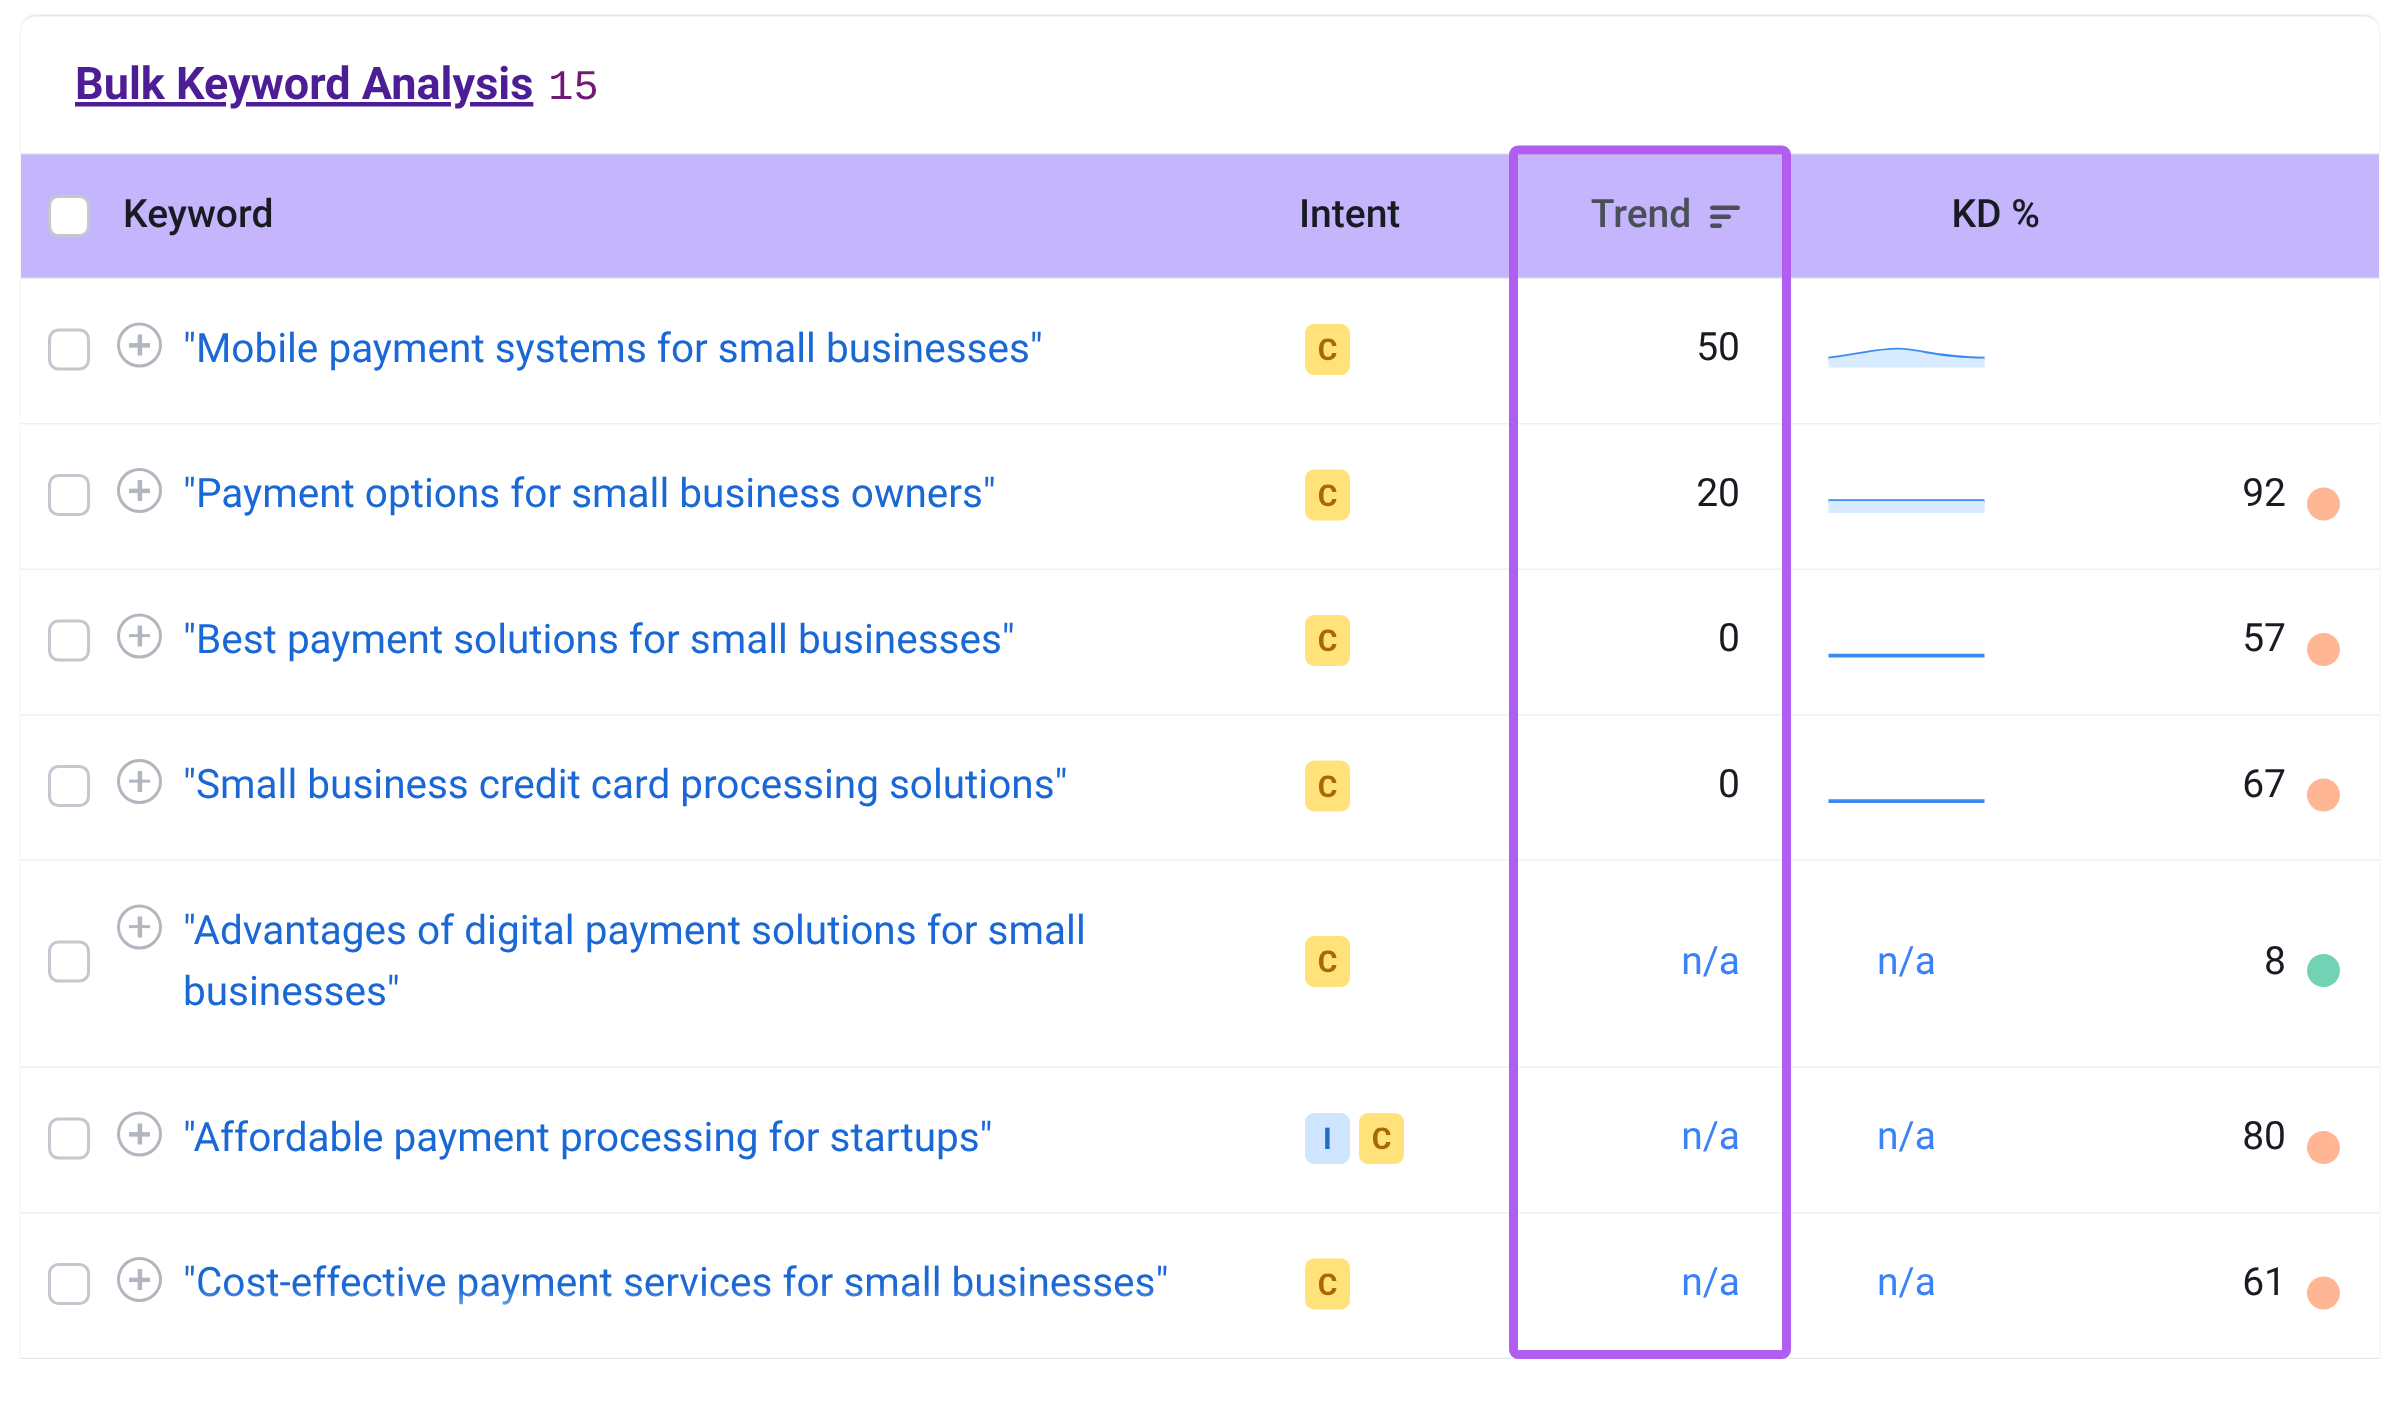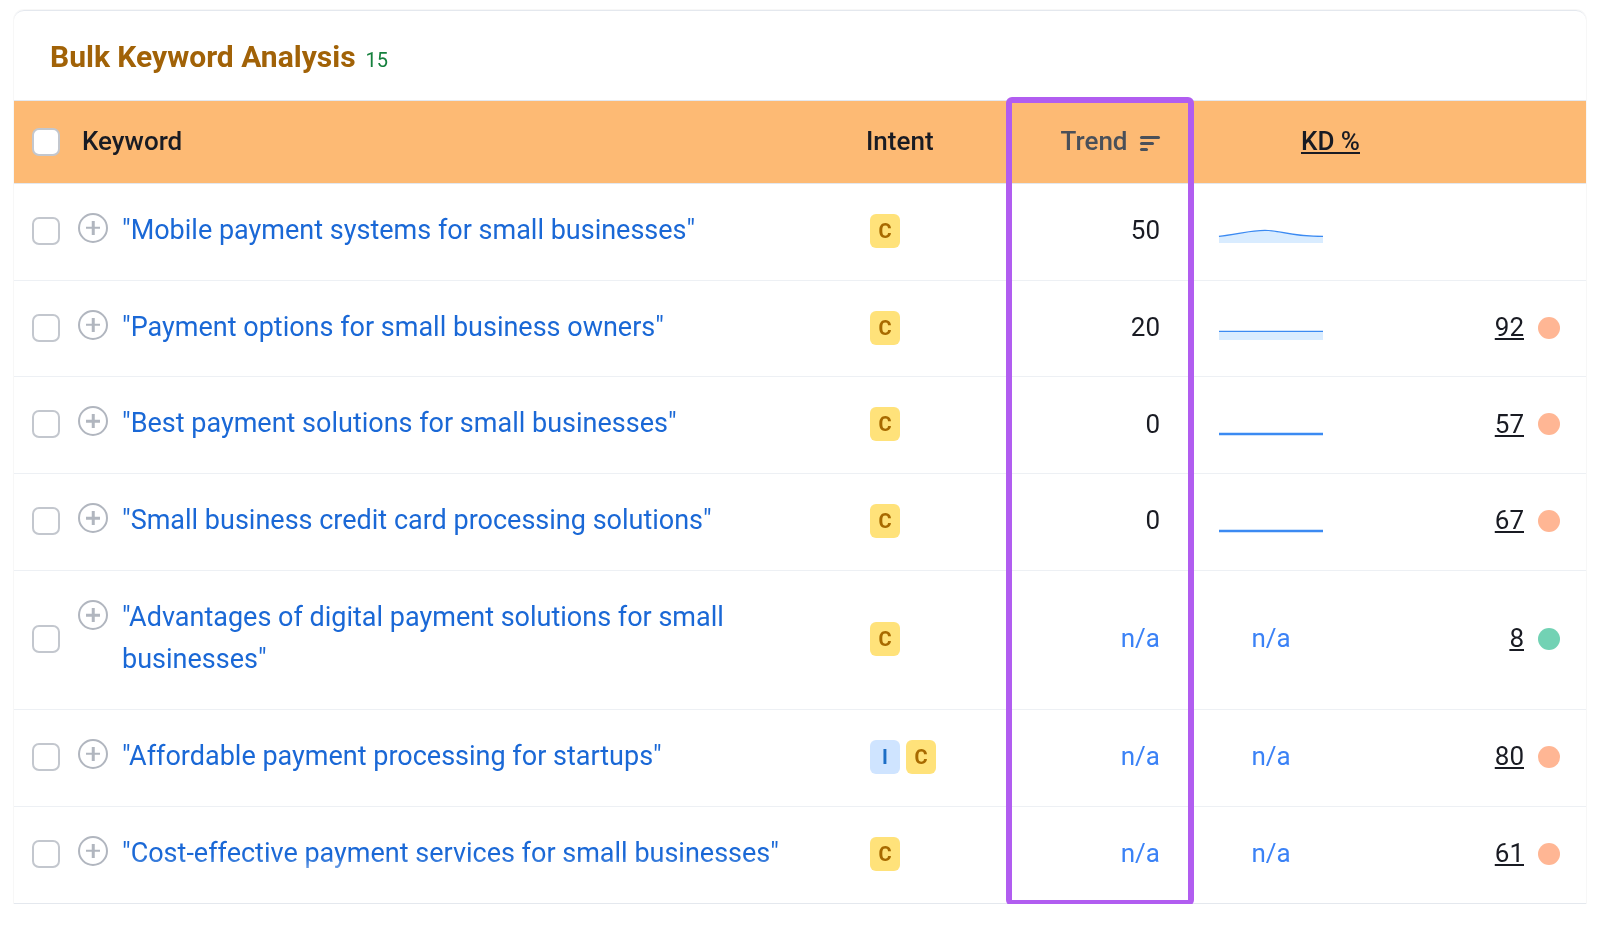--- a/index.html
+++ b/index.html
@@ -18,30 +18,30 @@
     overflow: hidden;
     box-shadow: 0 0 0 1px rgba(0,0,0,0.03);
   }
   .panel-title {
     padding: 26px 36px 24px 36px;
     font-size: 30px;
     display: flex;
     align-items: baseline;
     gap: 10px;
   }
-  .panel-title .bold { font-weight: 700; color:#a16207; }
-  .panel-title .count { font-weight: 400; color:#15803d; font-size: 20px; }
+  .panel-title .bold { font-weight: 700; color:#4c1d95;text-decoration:underline; }
+  .panel-title .count { font-weight: 400; color:#701a75; font-size: 28px; font-family: Liberation Mono, monospace; }
 
   .grid-head, .row {
     display: grid;
     grid-template-columns: 64px 1fr 150px 170px 200px 200px;
     align-items: center;
   }
   .grid-head {
-    background: #fdba74;
+    background: #c4b5fd;
     border-top: 1px solid #e4e8ee;
     border-bottom: 1px solid #e4e8ee;
     padding: 24px 0;
     color:#191b23;
     font-weight:500;
   }
   .row {
     border-bottom: 1px solid #edf0f4;
     padding: 26px 0 28px 0;
     min-height: 96px;
@@ -104,21 +104,21 @@
   .cell-vol, .cell-trend, .cell-kd {
     text-align: right;
     padding-right: 30px;
     color:#191b23;
     font-size:26px;
   }
   .cell-vol  { padding-right: 26px; }
   .cell-trend{ text-align:center; display:flex; justify-content:center; align-items:center; }
   .na { color:#3b82f6; }
 
-  .cell-kd { display:flex; justify-content:flex-end; align-items:center; gap:14px; padding-right:26px;text-decoration:underline; }
+  .cell-kd { display:flex; justify-content:flex-end; align-items:flex-end; gap:14px; padding-right:26px; }
   .kd-dot {
     width:22px; height:22px; border-radius:50%;
   }
   .dot-yellow { background:#ffe27a; }
   .dot-orange { background:#ffb694; }
   .dot-green  { background:#72d2b4; }
 
   .spark svg { width: 108px; height: 36px; display:block; }
   .panel-wrap { position: relative; }
 

